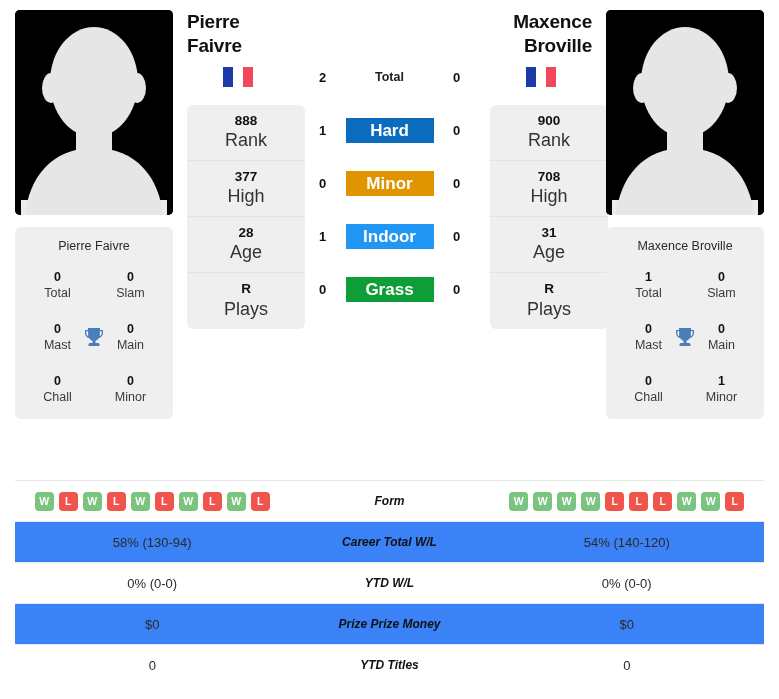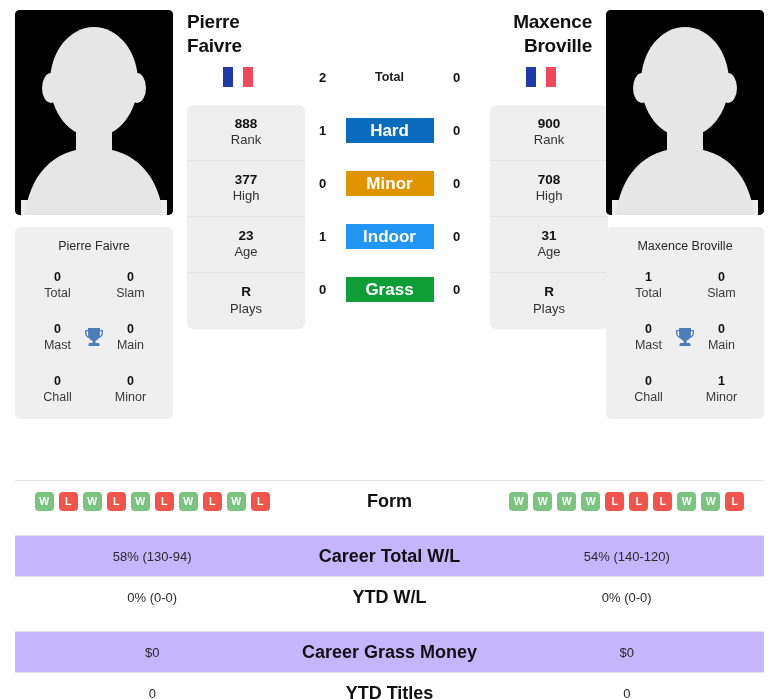--- a/index.html
+++ b/index.html
@@ -105,21 +105,21 @@
     height: 56px;
     display: flex;
     flex-direction: column;
     align-items: center;
     justify-content: center;
     line-height: 1.3;
     border-bottom: 1px solid #e3e3e3;
   }
   .info-row:last-child { border-bottom: none; }
   .info-row .num { font-size: 13.5px; font-weight: bold; color: #111; }
-  .info-row .lbl { font-size: 13px; color: #333; }
+  .info-row .lbl { font-size: 18px; color: #333; }
 
   
   .center-col {
     flex: 1 1 auto;
     padding-top: 55px;
     display: flex;
     flex-direction: column;
     align-items: center;
   }
   .h2h-row {
@@ -155,32 +155,33 @@
   }
 
   
   .table { padding: 0 15px; }
   .trow {
     display: flex;
     align-items: center;
     height: 41px;
     border-top: 1px solid #e6e6e6;
   }
-  .trow.alt { background: #c4b5fd; margin-top: 14px; }
+  .trow.alt { background: #3b82f6; }
   .trow .cell {
     flex: 1 1 0;
     text-align: center;
     font-size: 13px;
     color: #2a2a2a;
   }
   .trow .cell.mid {
     flex: 0 0 200px;
     font-weight: bold;
     color: #111;
-    font-size: 18px;
+    font-size: 12px;
+    font-style: italic;
   }
   .formcell {
     display: flex;
     gap: 5px;
     justify-content: center;
     align-items: center;
   }
   .badge {
     width: 19px; height: 19px;
     border-radius: 4px;
@@ -260,21 +261,21 @@
       <div class="infocard">
         <div class="info-row">
           <span class="num">888</span>
           <span class="lbl">Rank</span>
         </div>
         <div class="info-row">
           <span class="num">377</span>
           <span class="lbl">High</span>
         </div>
         <div class="info-row">
-          <span class="num">23</span>
+          <span class="num">28</span>
           <span class="lbl">Age</span>
         </div>
         <div class="info-row">
           <span class="num">R</span>
           <span class="lbl">Plays</span>
         </div>
       </div>
     </div>
 
     <div class="center-col">
@@ -424,21 +425,21 @@
     </div>
 
     <div class="trow">
       <div class="cell">0% (0-0)</div>
       <div class="cell mid">YTD W/L</div>
       <div class="cell">0% (0-0)</div>
     </div>
 
     <div class="trow alt">
       <div class="cell">$0</div>
-      <div class="cell mid">Career Grass Money</div>
+      <div class="cell mid">Prize Prize Money</div>
       <div class="cell">$0</div>
     </div>
 
     <div class="trow">
       <div class="cell">0</div>
       <div class="cell mid">YTD Titles</div>
       <div class="cell">0</div>
     </div>
 
   </div>

